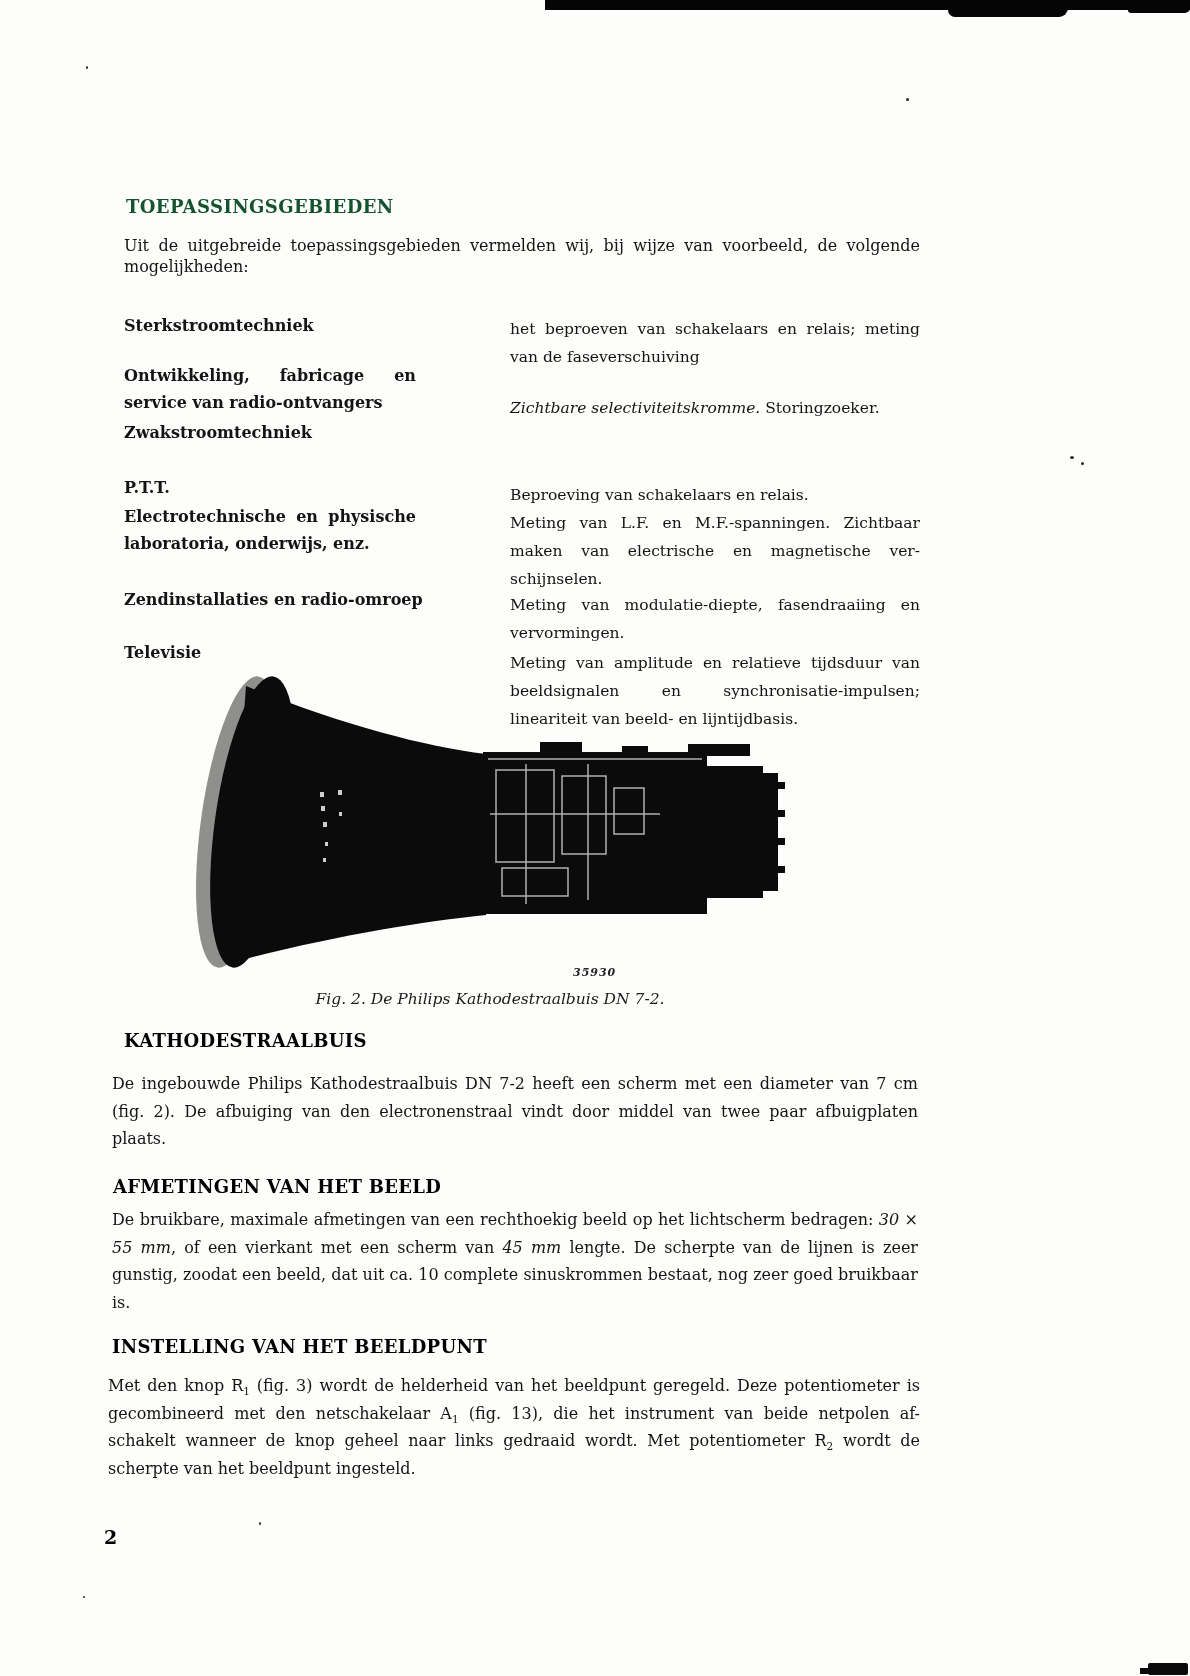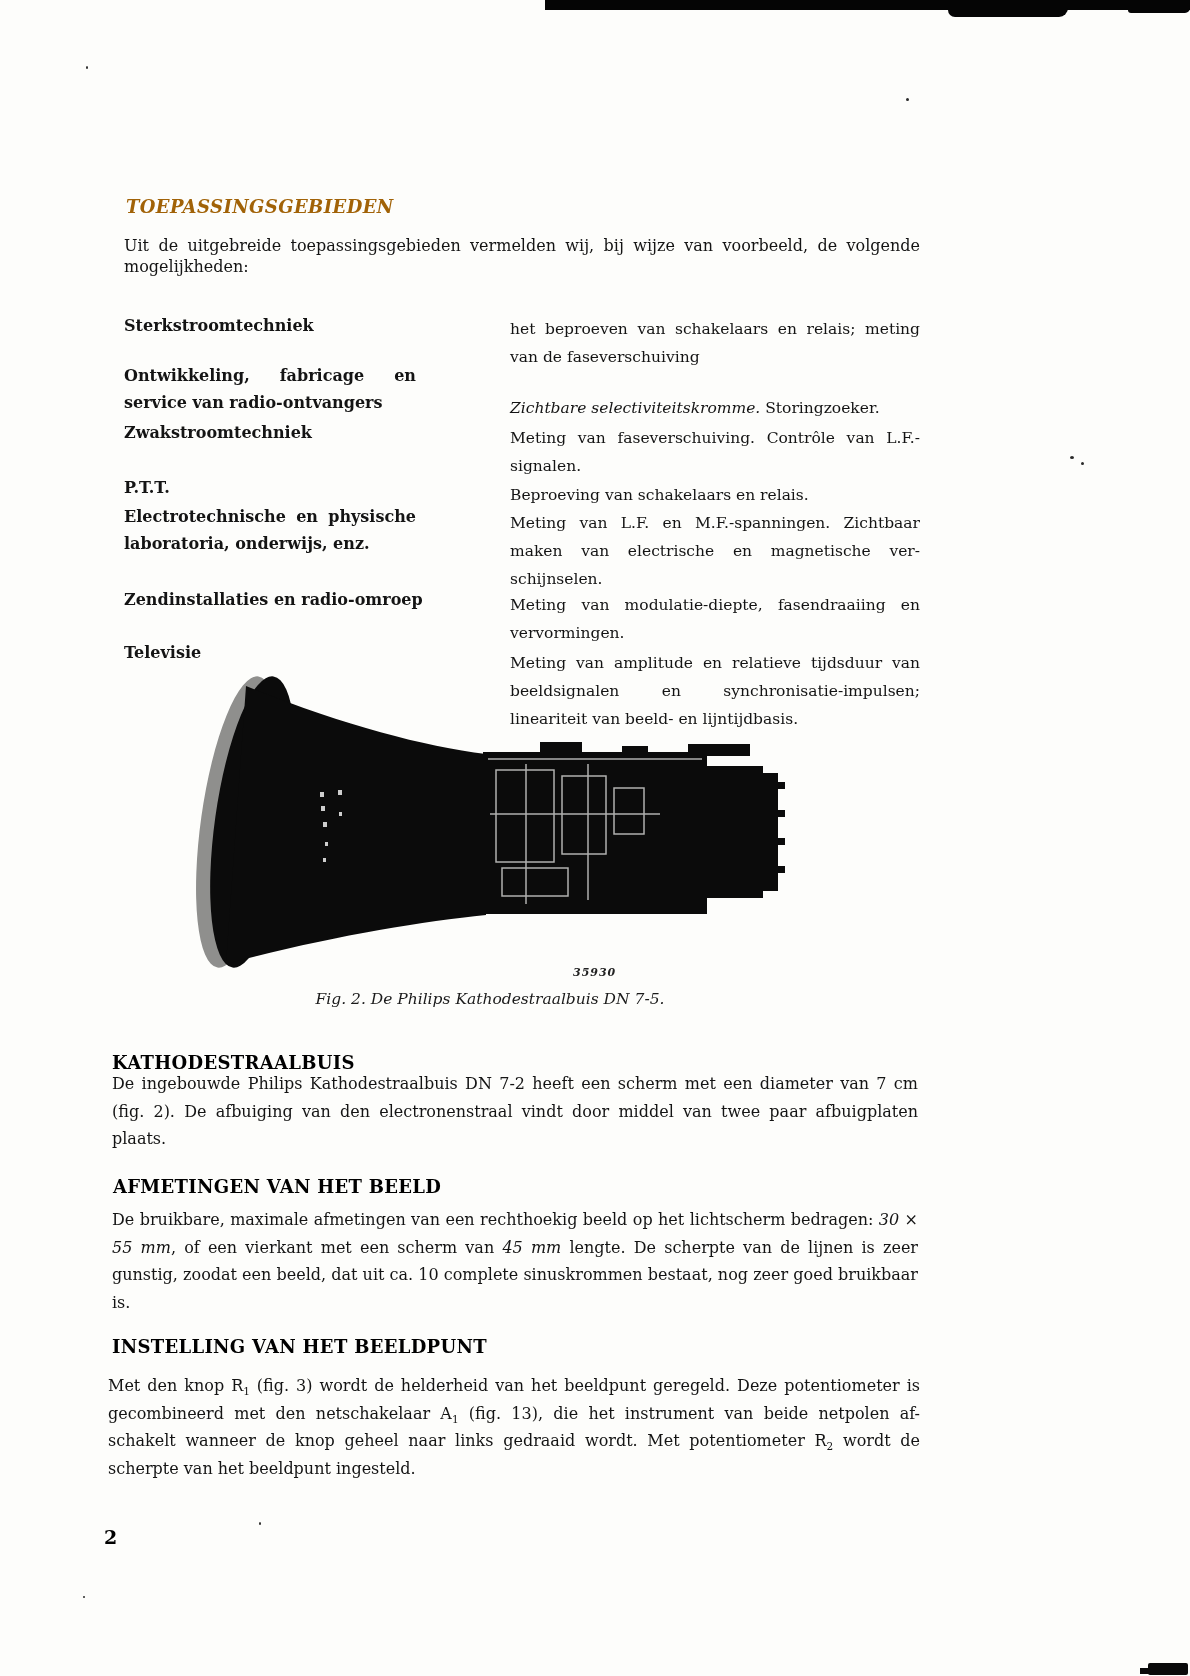--- a/index.html
+++ b/index.html
@@ -11,21 +11,21 @@
   }
   .abs{position:absolute;margin:0;}
   
   .topbar{left:545px;top:0;width:645px;height:10px;background:#050505;}
   .topblob1{left:948px;top:0;width:120px;height:17px;background:#050505;border-radius:0 0 9px 7px;}
   .topblob2{left:1128px;top:0;width:62px;height:13px;background:#050505;border-radius:0 0 5px 3px;}
   .botblob{left:1148px;top:1663px;width:40px;height:12px;background:#0a0a0a;border-radius:2px;}
   .botblob2{left:1140px;top:1668px;width:12px;height:6px;background:#0a0a0a;}
   .speck{background:#2a2a2a;border-radius:50%;}
   
-  .title{left:126px;top:196px;font-size:18px;font-weight:700;letter-spacing:.4px;color:#a16207;font-style:italic;}
+  .title{left:126px;top:196px;font-size:18px;font-weight:700;letter-spacing:.4px;color:#14532d;}
   .intro{left:124px;top:235px;width:796px;font-size:16px;line-height:21px;text-align:justify;}
   .lcol{left:124px;width:292px;font-size:16px;font-weight:700;line-height:27px;text-align:justify;}
   .lcol.wide{width:420px;text-align:left;white-space:nowrap;}
   .rcol{left:510px;width:410px;font-size:15.5px;line-height:28px;text-align:justify;}
   .rcol i, .caption, .photoref{font-style:italic;}
   .caption{left:295px;top:990px;width:390px;font-size:15.5px;text-align:center;color:#1a1a1a;}
   .photoref{left:573px;top:966px;font-size:11px;font-weight:700;color:#222;letter-spacing:1px;}
   .sec{font-size:18px;font-weight:700;letter-spacing:.3px;color:#000;}
   .body{left:112px;width:806px;font-size:16px;line-height:27.5px;text-align:justify;}
   .body i{font-style:italic;}
@@ -55,21 +55,20 @@
   <p class="abs lcol" style="top:312px;">Sterkstroomtechniek</p>
   <p class="abs lcol" style="top:362px;">Ontwikkeling, fabricage en service van radio-ontvangers</p>
   <p class="abs lcol" style="top:419px;">Zwakstroomtechniek</p>
   <p class="abs lcol" style="top:474px;">P.T.T.</p>
   <p class="abs lcol" style="top:503px;">Electrotechnische en physische laboratoria, onderwijs, enz.</p>
   <p class="abs lcol wide" style="top:586px;">Zendinstallaties en radio-omroep</p>
   <p class="abs lcol" style="top:639px;">Televisie</p>
 
   <p class="abs rcol" style="top:394px;"><i>Zichtbare selectiviteitskromme.</i><span> Storingzoeker.</span></p>
   <p class="abs rcol" style="top:315px;"><span>het beproeven van schakelaars en relais; meting van de faseverschuiving</span></p>
-  <p class="abs rcol" style="top:424px;"><span>Meting van faseverschuiving. Contrôle van L.F.-signalen.</span></p>
   <p class="abs rcol" style="top:481px;"><span>Beproeving van schakelaars en relais.</span></p>
   <p class="abs rcol" style="top:509px;"><span>Meting van L.F. en M.F.-spanningen. Zichtbaar maken van electrische en magnetische ver-schijnselen.</span></p>
   <p class="abs rcol" style="top:649px;"><span>Meting van amplitude en relatieve tijdsduur van beeldsignalen en synchronisatie-impulsen; lineariteit van beeld- en lijntijdbasis.</span></p>
   <p class="abs rcol" style="top:591px;"><span>Meting van modulatie-diepte, fasendraaiing en vervormingen.</span></p>
 
   <figure class="abs tube">
     <svg viewBox="0 0 595 312" aria-hidden="true">
 
       <ellipse cx="48" cy="150" rx="37" ry="147" transform="rotate(8 48 150)" fill="#8f8f8d"></ellipse>
 
@@ -107,23 +106,23 @@
         <rect x="131" y="134" width="4" height="5"></rect>
         <rect x="133" y="150" width="4" height="5"></rect>
         <rect x="148" y="118" width="4" height="5"></rect>
         <rect x="149" y="140" width="3" height="4"></rect>
         <rect x="135" y="170" width="3" height="4"></rect>
         <rect x="133" y="186" width="3" height="4"></rect>
       </g>
     </svg>
   </figure>
   <span class="abs photoref">35930</span>
-  <figcaption class="abs caption">Fig. 2. De Philips Kathodestraalbuis DN 7-5.</figcaption>
+  <figcaption class="abs caption">Fig. 2. De Philips Kathodestraalbuis DN 7-2.</figcaption>
 
-  <h2 class="abs sec" style="left:112px;top:1030px;margin-top:22px;">KATHODESTRAALBUIS</h2>
+  <h2 class="abs sec" style="left:124px;top:1030px;">KATHODESTRAALBUIS</h2>
   <p class="abs body" style="top:1070px;">De ingebouwde Philips Kathodestraalbuis DN 7-2 heeft een scherm met een diameter van 7 cm (fig. 2). De afbuiging van den electronenstraal vindt door middel van twee paar afbuigplaten plaats.</p>
 
   <h2 class="abs sec" style="left:113px;top:1176px;">AFMETINGEN VAN HET BEELD</h2>
   <p class="abs body" style="top:1206px;"><span>De bruikbare, maximale afmetingen van een rechthoekig beeld op het lichtscherm bedragen: </span><i>30 × 55 mm</i><span>, of een vierkant met een scherm van </span><i>45 mm</i><span> lengte. De scherpte van de lijnen is zeer gunstig, zoodat een beeld, dat uit ca. 10 complete sinuskrommen bestaat, nog zeer goed bruikbaar is.</span></p>
 
   <h2 class="abs sec" style="left:112px;top:1336px;">INSTELLING VAN HET BEELDPUNT</h2>
   <p class="abs body" style="left:108px;top:1372px;width:812px;"><span>Met den knop R</span><sub>1</sub><span> (fig. 3) wordt de helderheid van het beeldpunt geregeld. Deze potentiometer is gecombineerd met den netschakelaar A</span><sub>1</sub><span> (fig. 13), die het instrument van beide netpolen af-schakelt wanneer de knop geheel naar links gedraaid wordt. Met potentiometer R</span><sub>2</sub><span> wordt de scherpte van het beeldpunt ingesteld.</span></p>
 
   <div class="abs pagenum">2</div>
 

